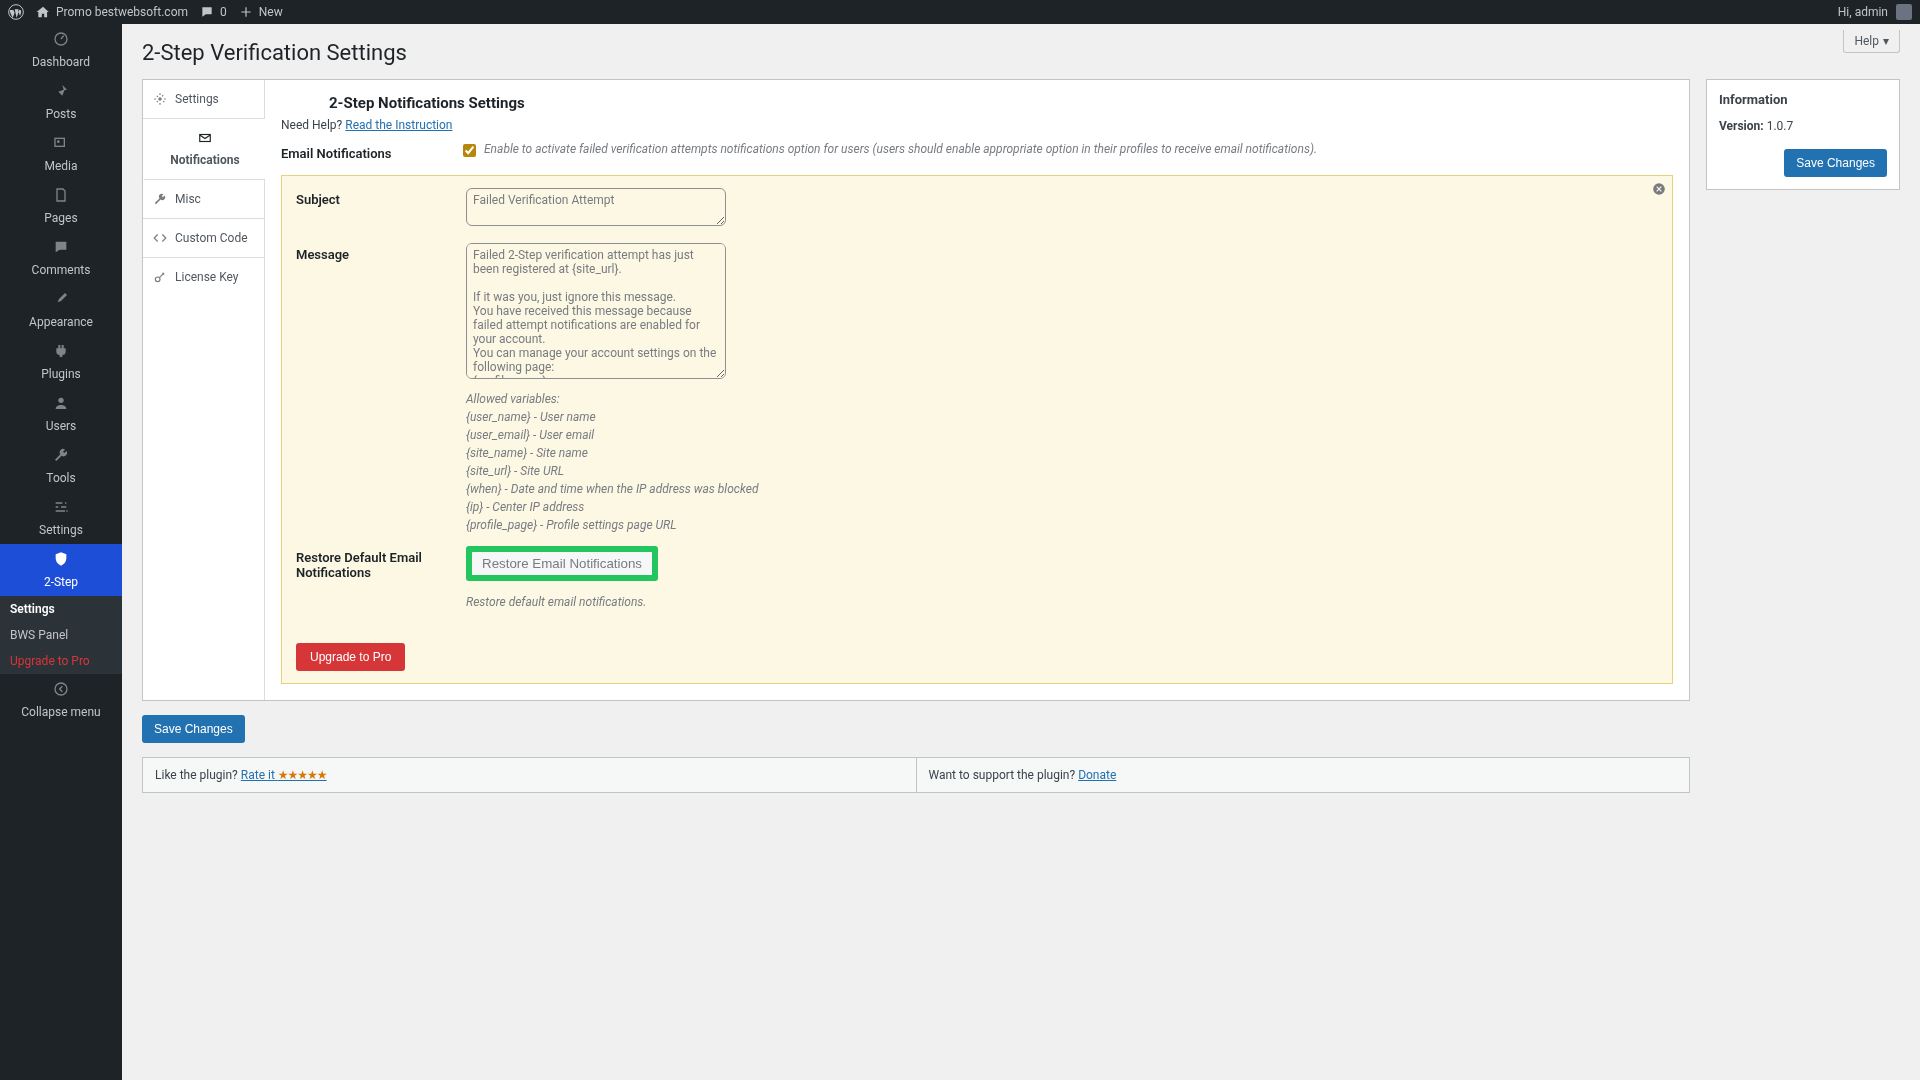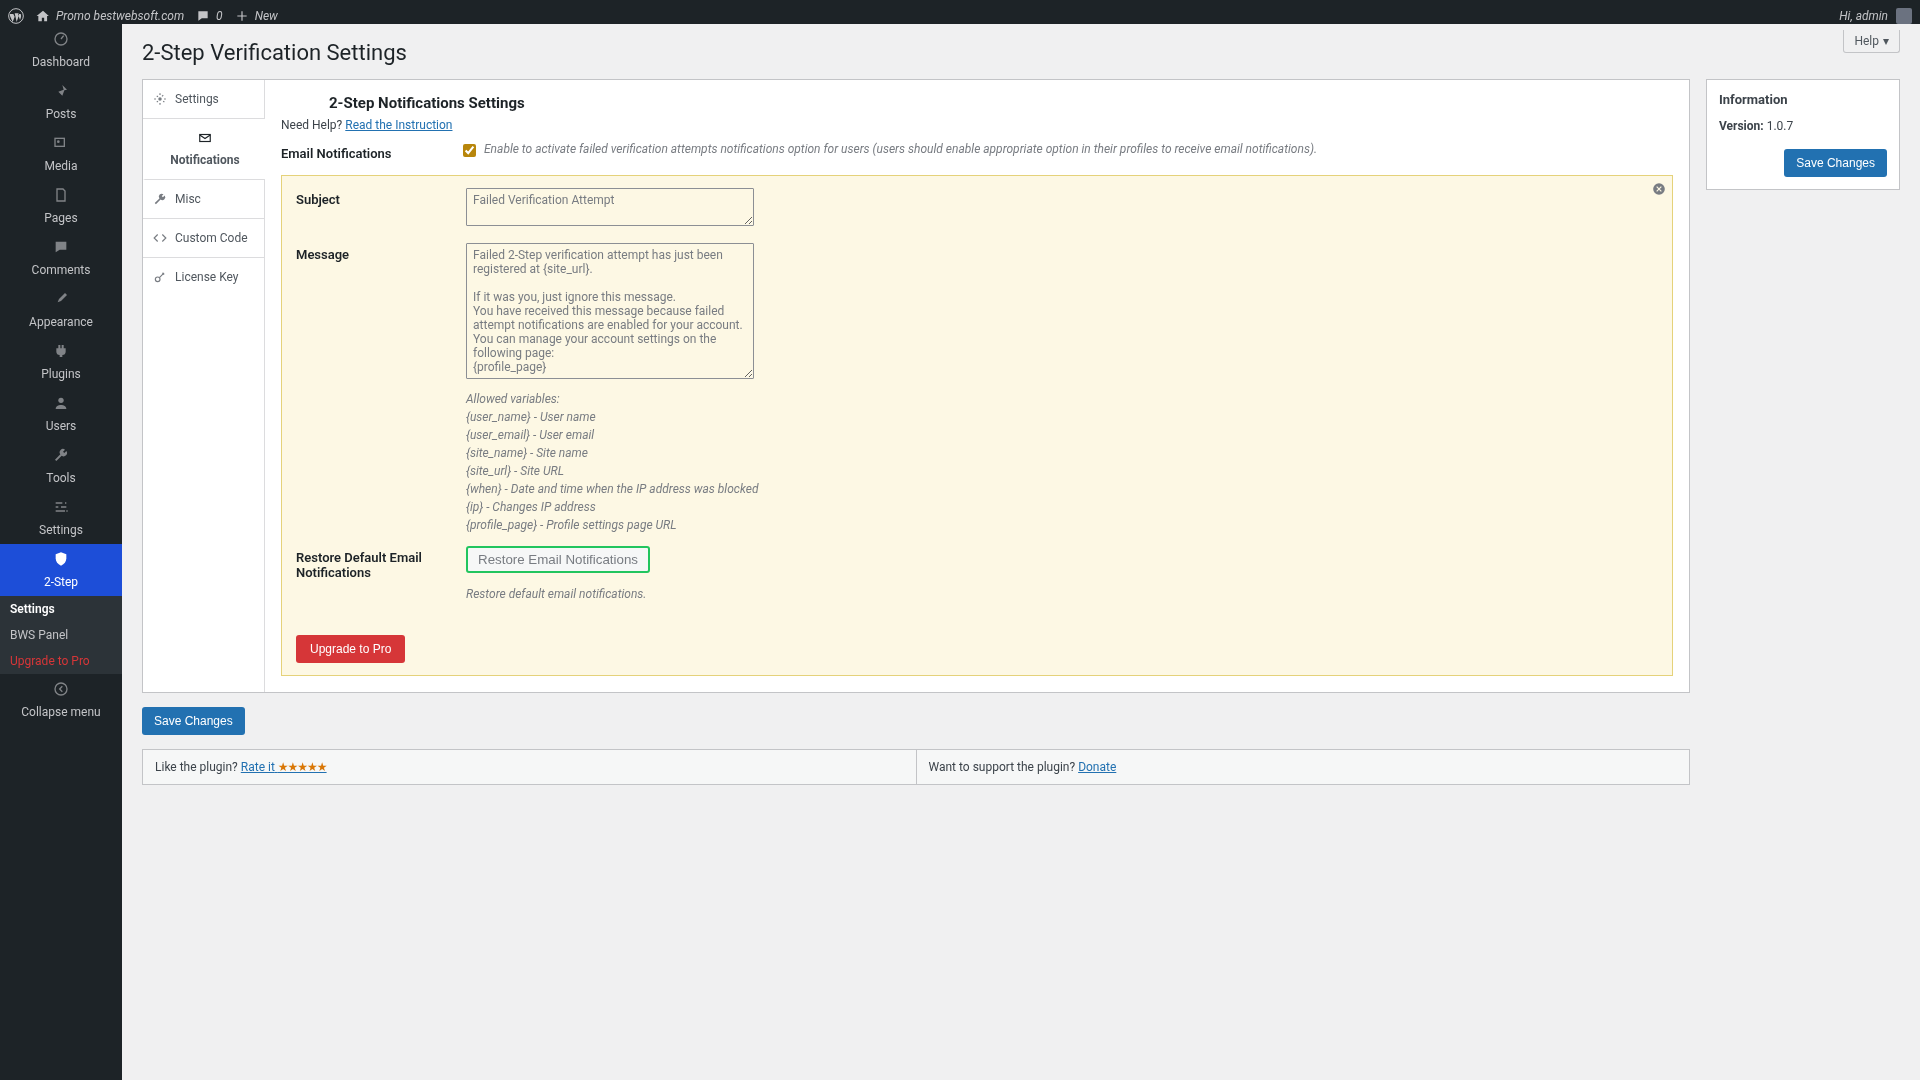--- a/index.html
+++ b/index.html
@@ -1,19 +1,19 @@
 <!DOCTYPE html>
 <html><head>
 <meta charset="utf-8">
 <style>
 * { margin: 0; padding: 0; box-sizing: border-box; }
 body { font-family: -apple-system, BlinkMacSystemFont, "Segoe UI", Roboto, sans-serif; font-size: 13px; color: #3c434a; background: #f0f0f1; }
 
 
-.admin-bar { position: fixed; top: 0; left: 0; right: 0; height: 24px; background: #1d2327; color: #c3c4c7; display: flex; align-items: flex-end; padding: 0 8px; z-index: 100; font-size: 12px; font-style: italic; }
+.admin-bar { position: fixed; top: 0; left: 0; right: 0; height: 24px; background: #1d2327; color: #c3c4c7; display: flex; align-items: center; padding: 0 8px; z-index: 100; font-size: 12px; }
 .admin-bar-left { display: flex; align-items: center; gap: 12px; }
 .admin-bar-item { display: flex; align-items: center; gap: 6px; color: #c3c4c7; cursor: pointer; }
 .admin-bar-right { margin-left: auto; display: flex; align-items: center; gap: 8px; }
 .wp-logo { width: 16px; height: 16px; }
 
 
 .sidebar { position: fixed; top: 24px; left: 0; bottom: 0; width: 122px; background: #1d2327; color: #c3c4c7; font-size: 12px; }
 .sidebar-item { display: flex; align-items: center; gap: 8px; padding: 7px 10px; cursor: pointer; color: #c3c4c7; flex-direction: column; }
 .sidebar-item .icon { width: 16px; height: 16px; flex-shrink: 0; fill: currentColor; opacity: 0.6; }
 .sidebar-item.current { background: #1d4ed8; color: #fff; }
@@ -48,24 +48,24 @@
 
 
 .pro-box { border: 1px solid #e5d27a; background: #fdf8e4; padding: 12px 14px; position: relative; }
 .pro-close { position: absolute; top: 6px; right: 6px; width: 14px; height: 14px; cursor: pointer; fill: #787c82; }
 .form-row { display: flex; align-items: flex-start; gap: 20px; margin-bottom: 14px; }
 .form-row > .label { width: 150px; font-size: 13px; font-weight: 600; color: #1d2327; padding-top: 4px; }
 .form-row > .field { flex: 1; }
 .chk-row { display: flex; align-items: flex-start; gap: 8px; padding-left: 12px; }
 .chk-row input[type=checkbox] { margin-top: 2px; accent-color: #b8860b; }
 .hint { font-style: italic; color: #787c82; font-size: 12px; }
-textarea { width: 288px; font-family: inherit; font-size: 12px; color: #787c82; background: #fdf8e4; border: 1px solid #8c8f94; border-radius: 1px; padding: 4px 6px; resize: vertical; }
+textarea { width: 260px; font-family: inherit; font-size: 12px; color: #787c82; background: #fdf8e4; border: 1px solid #8c8f94; border-radius: 6px; padding: 4px 6px; resize: vertical; }
 .var-list { font-style: italic; color: #787c82; font-size: 12px; margin-top: 10px; }
 .var-list div { margin-top: 4px; }
-.restore-btn { background: #f6f7f7; border: 2px solid #22c55e; border-radius: 3px; padding: 4px 10px; color: #787c82; cursor: pointer; }
+.restore-btn { background: #f6f7f7; border: 6px solid #22c55e; border-radius: 3px; padding: 4px 10px; color: #787c82; cursor: pointer; }
 .upgrade-btn { display: inline-block; margin-top: 20px; background: #d63638; color: #fff; border: none; border-radius: 3px; padding: 7px 14px; cursor: pointer; font-size: 12px; }
 
 .save-btn { display: inline-block; background: #2271b1; color: #fff; border: none; border-radius: 3px; padding: 7px 12px; cursor: pointer; font-size: 12px; margin-top: 14px; }
 
 
 .footer-bar { display: flex; margin-top: 14px; border: 1px solid #c3c4c7; background: #f6f7f7; }
 .footer-cell { flex: 1; padding: 10px 12px; border-right: 1px solid #c3c4c7; font-size: 12px; }
 .footer-cell:last-child { border-right: none; }
 .footer-cell a { color: #2271b1; }
 .stars { color: #d97706; letter-spacing: -1px; }
@@ -282,21 +282,21 @@
 You have received this message because failed attempt notifications are enabled for your account.
 You can manage your account settings on the following page:
 {profile_page}</textarea>
                 <div class="var-list">
                   <div>Allowed variables:</div>
                   <div>{user_name} - User name</div>
                   <div>{user_email} - User email</div>
                   <div>{site_name} - Site name</div>
                   <div>{site_url} - Site URL</div>
                   <div>{when} - Date and time when the IP address was blocked</div>
-                  <div>{ip} - Changes IP address</div>
+                  <div>{ip} - Center IP address</div>
                   <div>{profile_page} - Profile settings page URL</div>
                 </div>
               </div>
             </div>
 
             <div class="form-row">
               <div class="label">Restore Default Email Notifications</div>
               <div class="field">
                 <button class="restore-btn">Restore Email Notifications</button>
                 <div class="hint" style="margin-top:14px">Restore default email notifications.</div>

